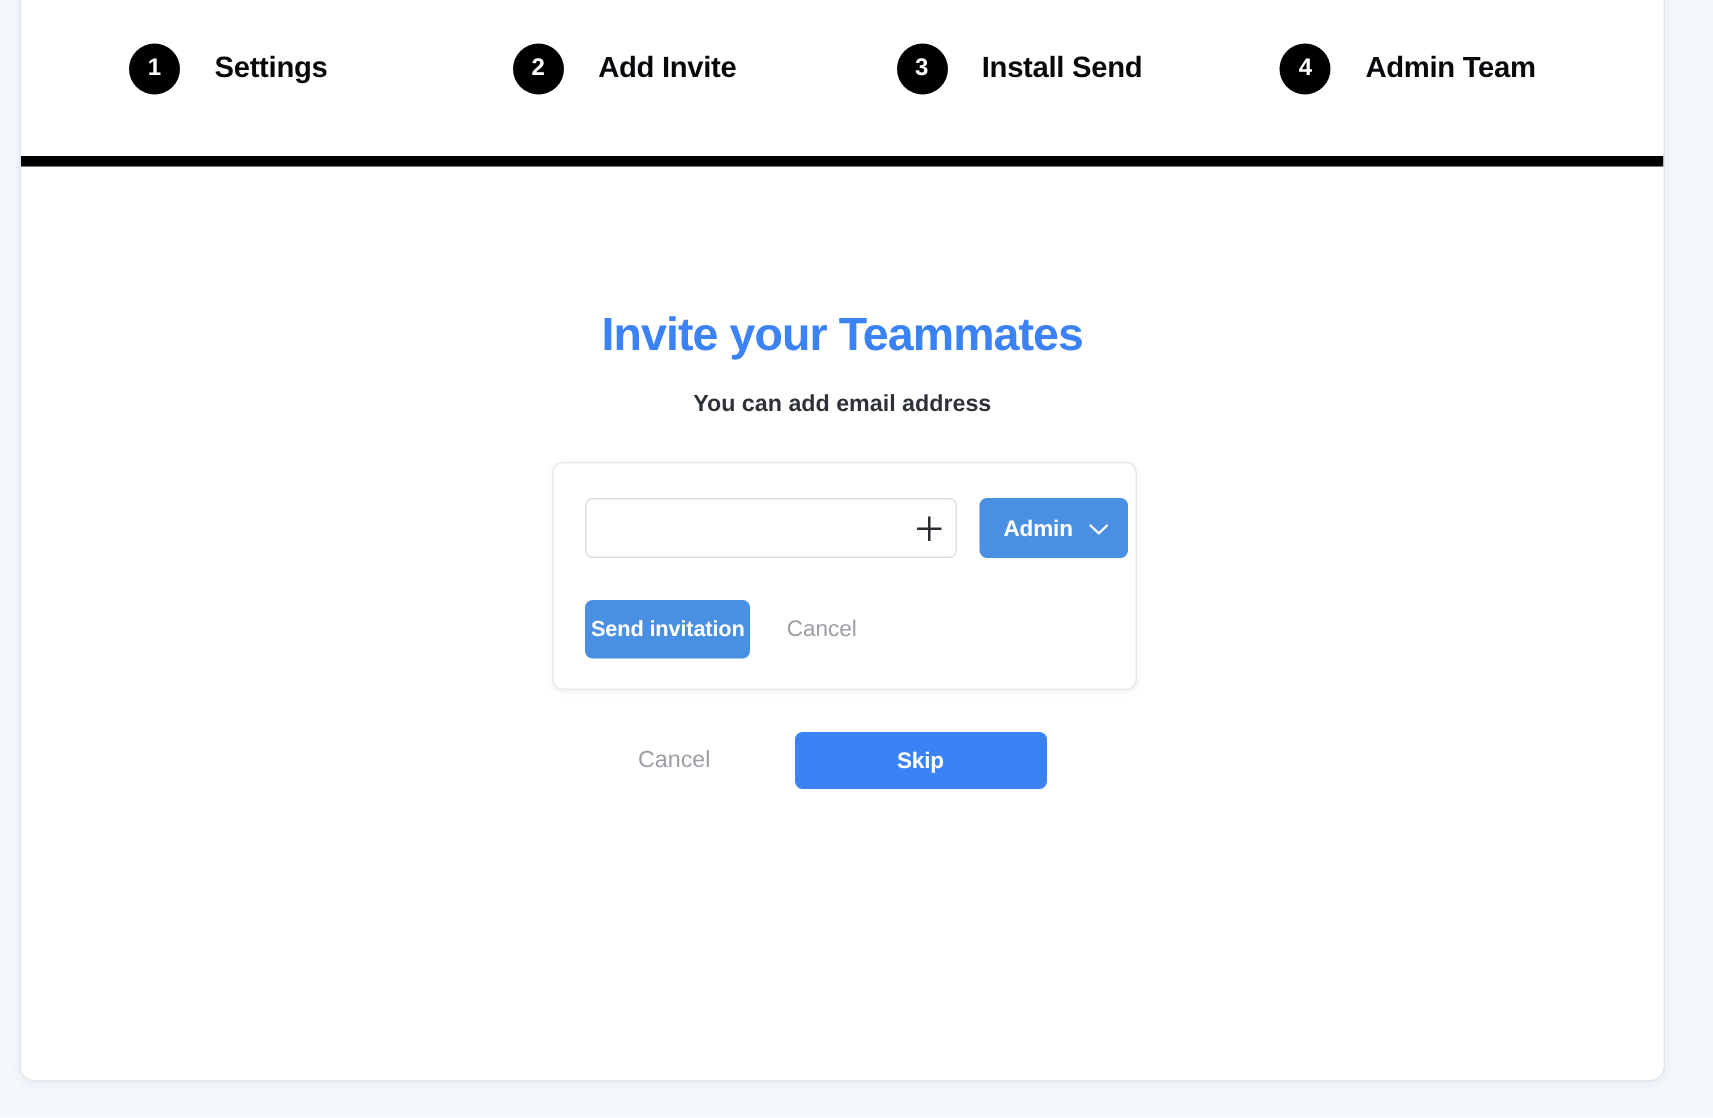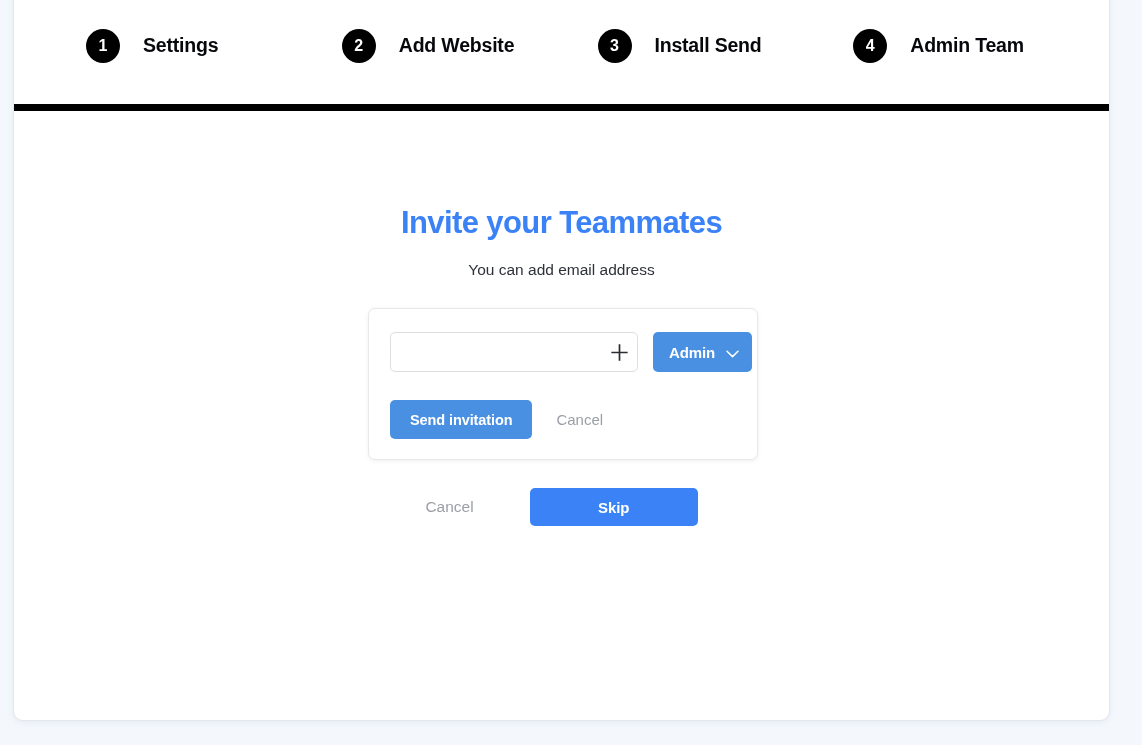--- a/index.html
+++ b/index.html
@@ -98,21 +98,21 @@
     color: #3b82f6;
     letter-spacing: -0.6px;
   }
   #page-subtitle {
     position: absolute;
     left: 0;
     top: 150px;
     width: 100%;
     text-align: center;
     font-size: 15.5px;
-    font-weight: 400;
+    font-weight: 700;
     color: #2e3238;
   }
 
   
   #invite-card {
     position: absolute;
     left: 354px;
     top: 197px;
     width: 390px;
     height: 152px;
@@ -197,21 +197,21 @@
   #invite-actions {
     position: absolute;
     left: 21px;
     top: 91px;
     display: flex;
     align-items: center;
     gap: 11px;
   }
   #send-invitation-button {
     height: 39px;
-    padding: 0 20px;
+    padding: 0 4px;
     background: #4a90e2;
     border: 0;
     border-radius: 5px;
     color: #ffffff;
     font-family: "Liberation Sans", sans-serif;
     font-size: 14.5px;
     font-weight: 700;
     letter-spacing: -0.1px;
     cursor: pointer;
   }
@@ -272,21 +272,21 @@
 
   <div id="stepper">
 
     <div class="step">
       <span class="step-badge">1</span>
       <span class="step-label">Settings</span>
     </div>
 
     <div class="step">
       <span class="step-badge">2</span>
-      <span class="step-label">Add Website</span>
+      <span class="step-label">Add Invite</span>
     </div>
 
     <div class="step">
       <span class="step-badge">3</span>
       <span class="step-label">Install Send</span>
     </div>
 
     <div class="step">
       <span class="step-badge">4</span>
       <span class="step-label">Admin Team</span>

